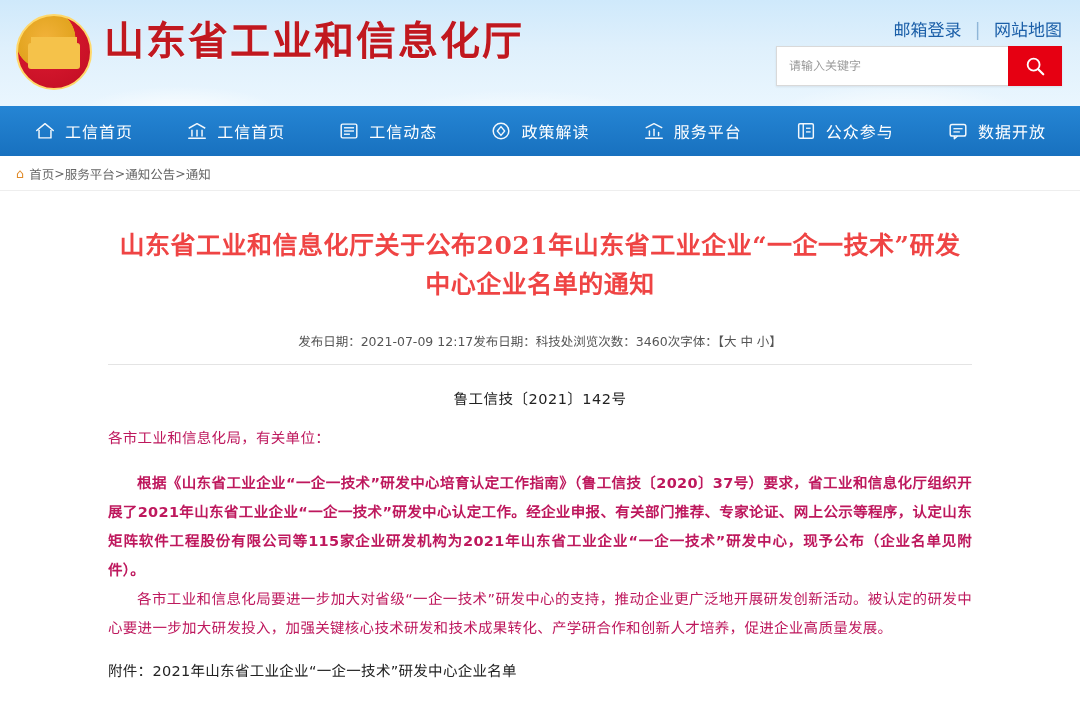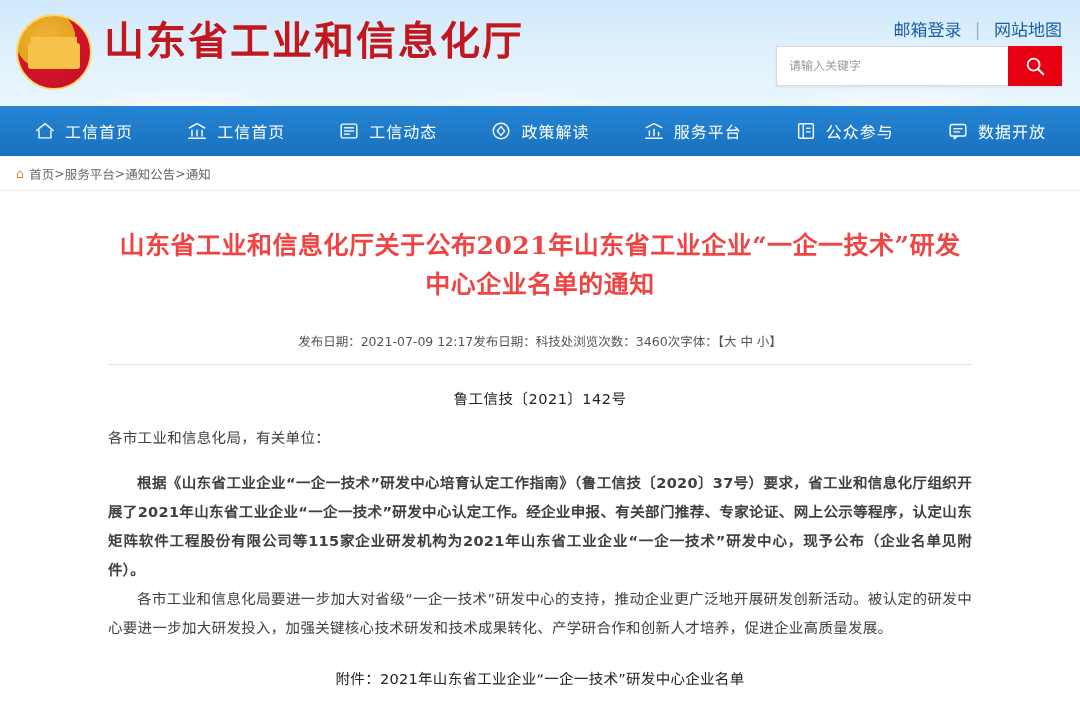--- a/index.html
+++ b/index.html
@@ -204,33 +204,32 @@
   .doc-no {
     text-align: center;
     font-size: 14.5px;
     color: #222;
     padding: 22px 0 16px 0;
     letter-spacing: 0.5px;
   }
   .p {
     font-size: 14.5px;
     line-height: 2.0;
-    color: #404040;
+    color: #be185d;
     text-align: justify;
     letter-spacing: 0.3px;
   }
   .p.indent { text-indent: 2em; }
   .p.gap { margin-top: 16px; font-weight: bold; }
   .attach {
     font-size: 14.5px;
     line-height: 2.0;
     color: #222;
-    margin-top: 22px;
+    margin-top: 14px;
     letter-spacing: 0.3px;
-    text-align: center;
   }
   .signoff {
     margin-top: 30px;
     text-align: right;
     font-size: 14.5px;
     line-height: 1.9;
     color: #222;
     padding-right: 78px;
     letter-spacing: 0.3px;
   }

